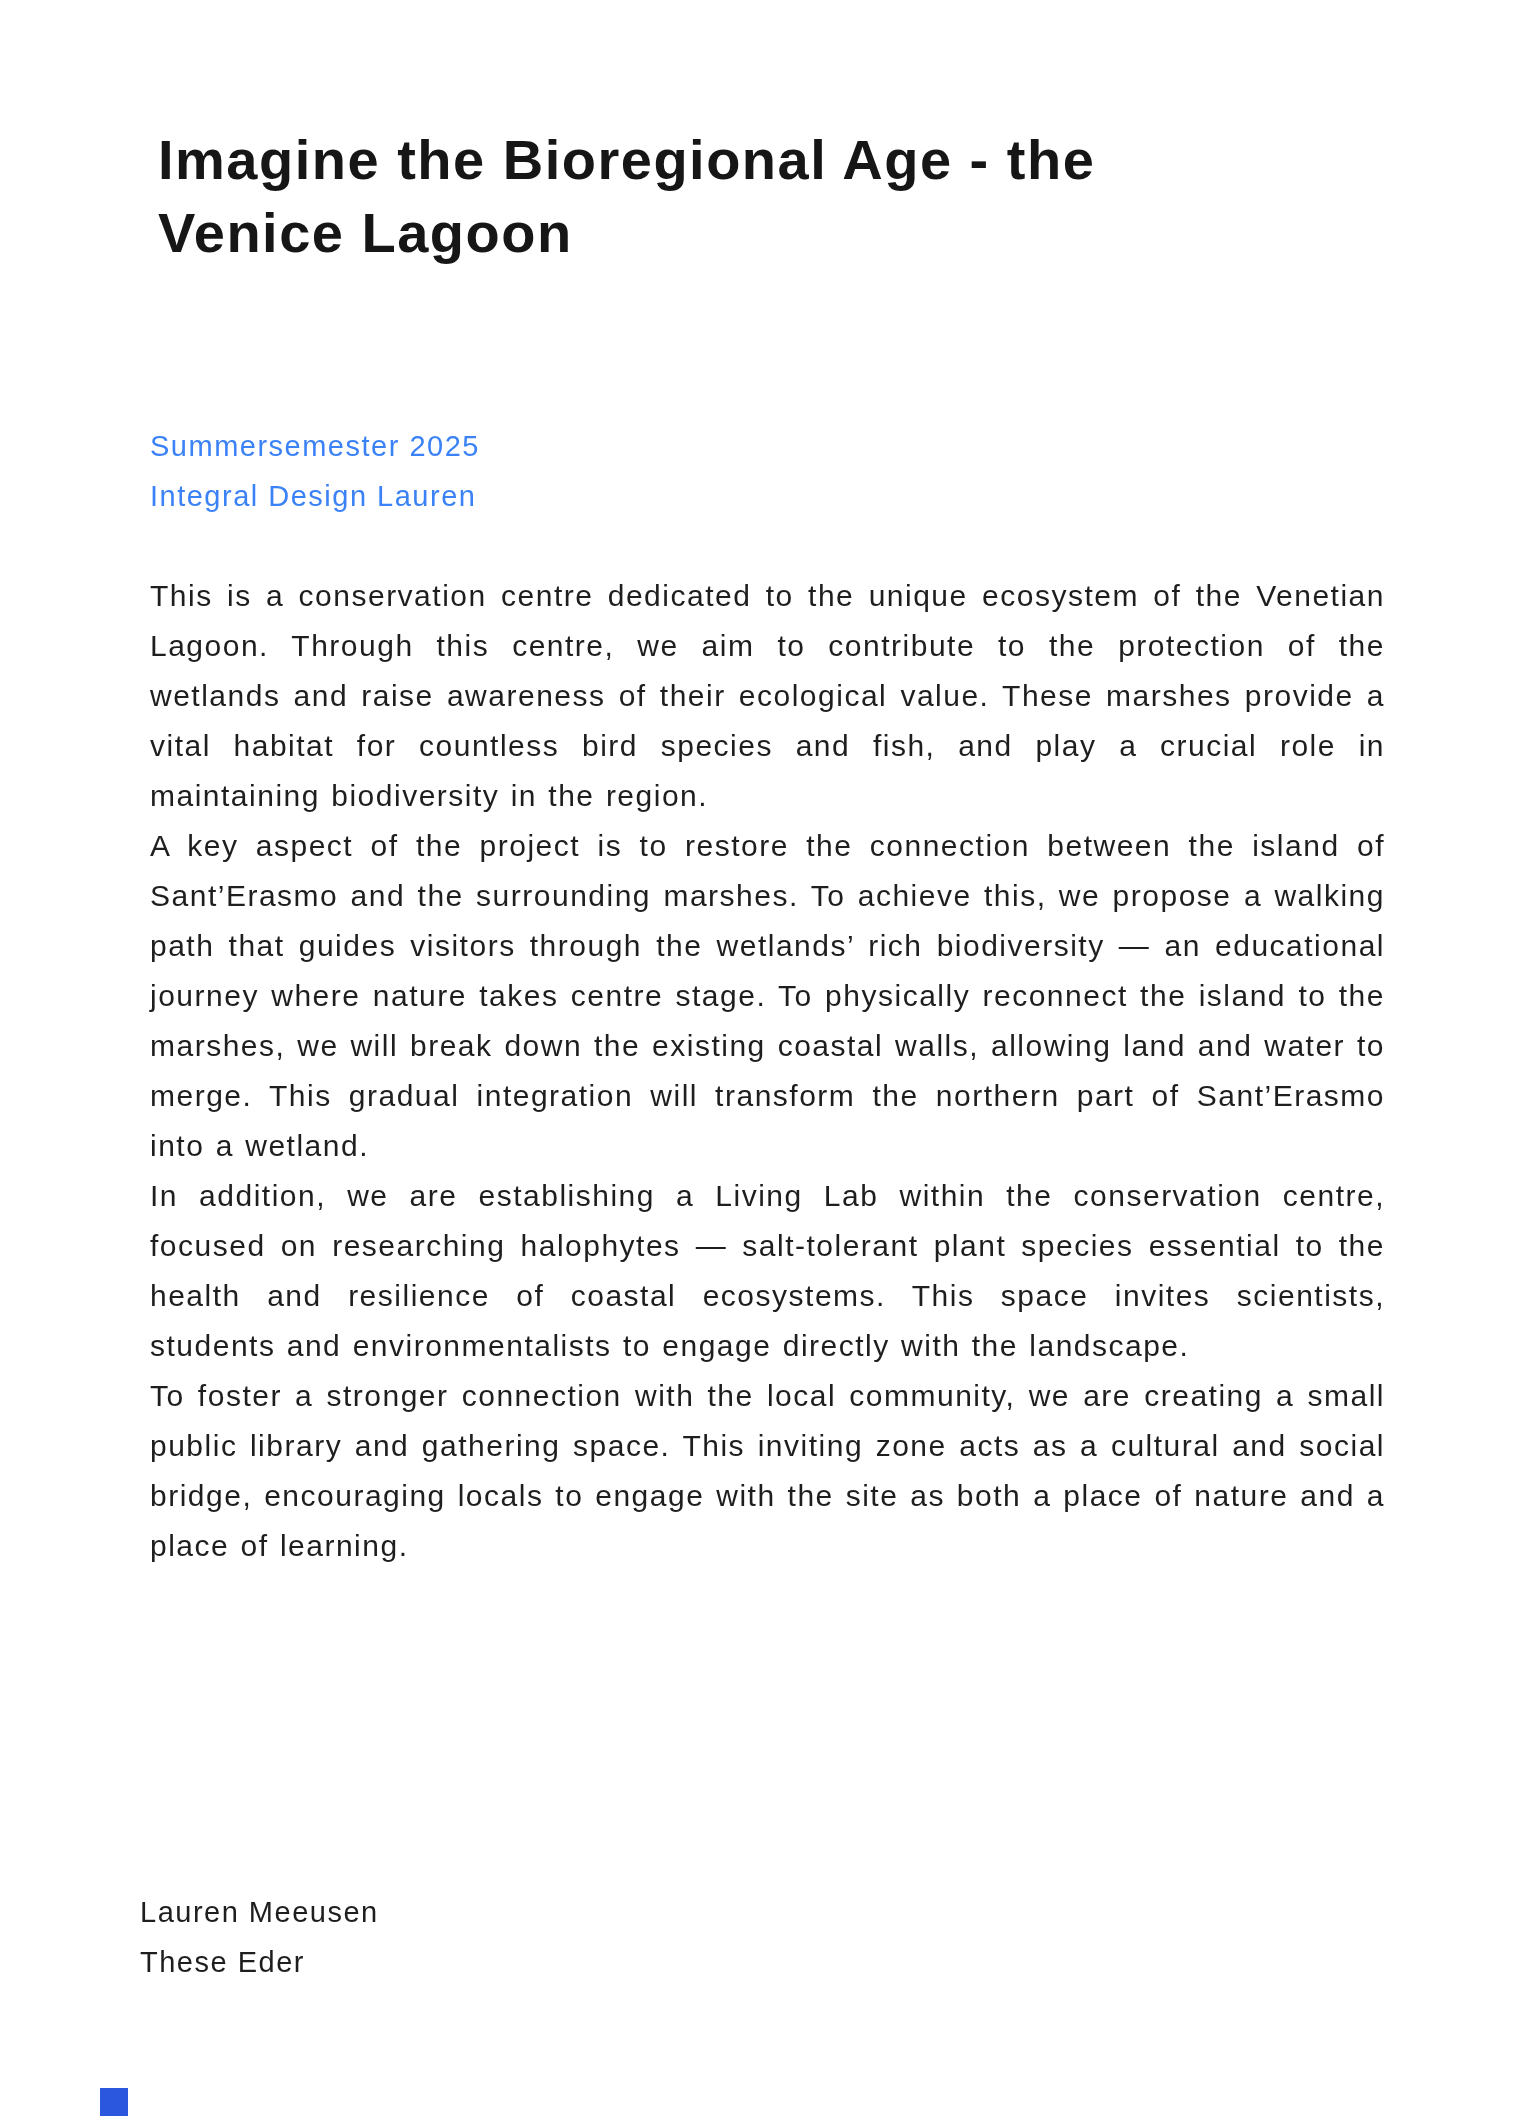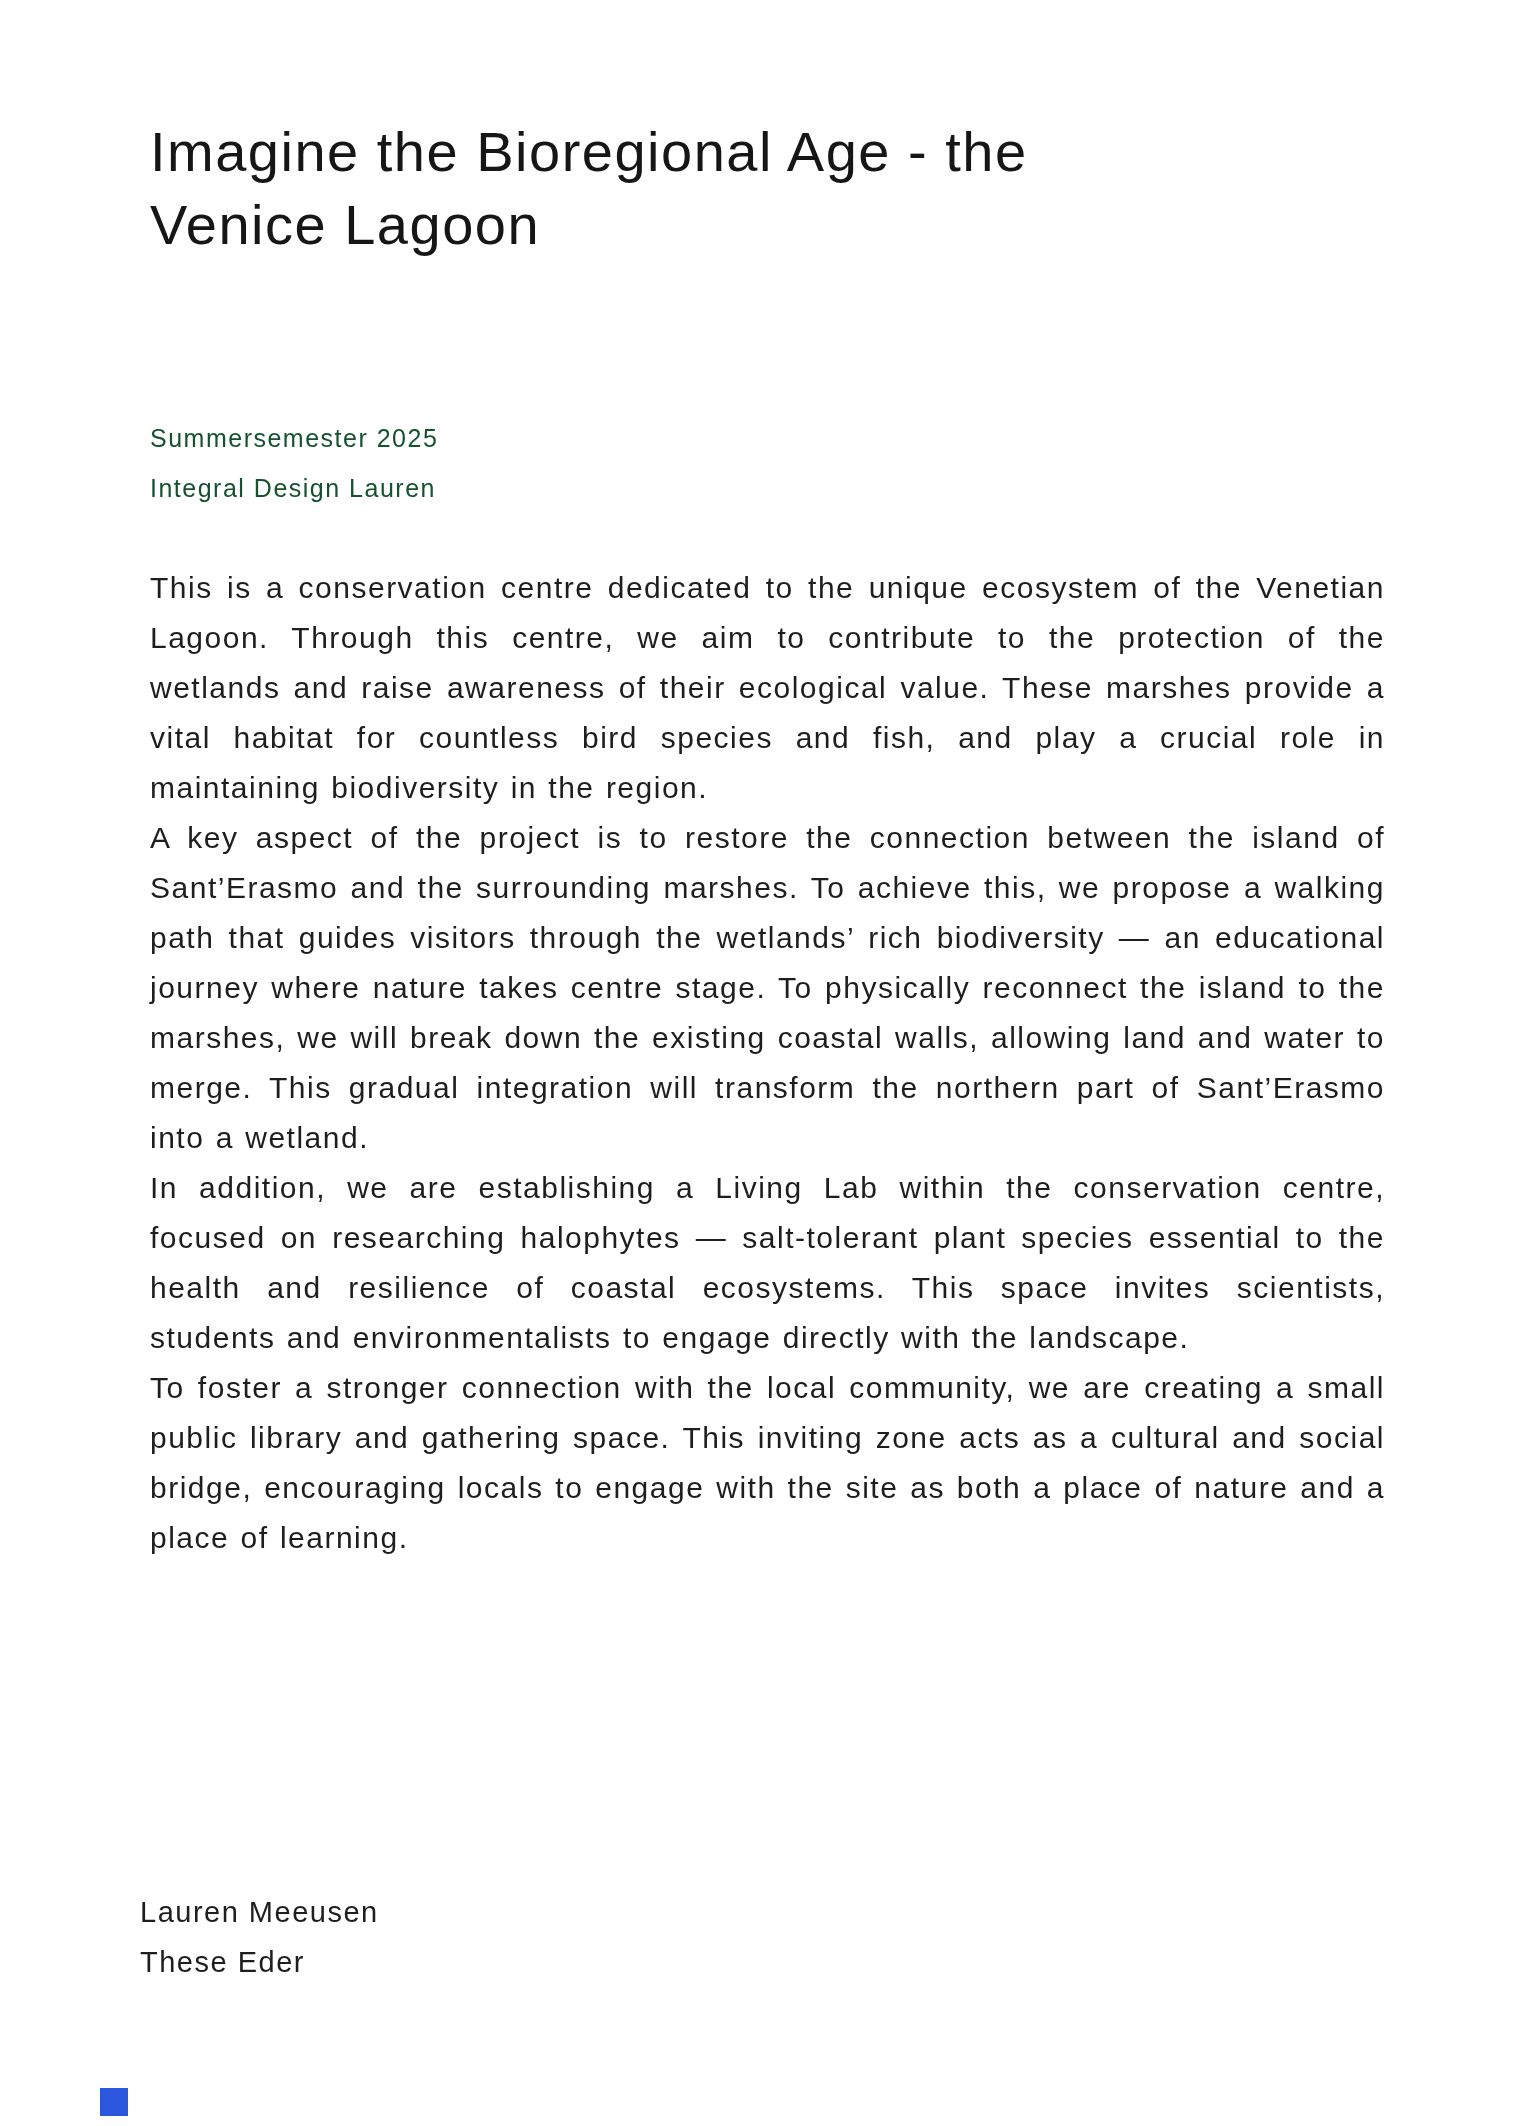--- a/index.html
+++ b/index.html
@@ -11,34 +11,34 @@
     color: #1b1b1b;
     font-family: "Liberation Sans", "DejaVu Sans", sans-serif;
     position: relative;
     overflow: hidden;
     -webkit-font-smoothing: antialiased;
   }
   .page {
     padding: 115px 150px 0 150px;
   }
   .title {
-    margin: 0;
+    margin: 8px;
     font-size: 56px;
-    font-weight: 400;
+    font-weight: 700;
     line-height: 73px;
     letter-spacing: 1.5px;
     color: #161616;
   }
   .title .title-line { display: block; }
   .subtitle {
     margin-top: 152px;
-    font-size: 25px;
+    font-size: 29px;
     line-height: 50px;
     letter-spacing: 1.5px;
-    color: #14532d;
+    color: #3b82f6;
   }
   .body-text { margin-top: 50px; }
   .body-text p {
     margin: 0;
     font-size: 30px;
     line-height: 50px;
     letter-spacing: 1.5px;
     word-spacing: 1.5px;
     text-align: justify;
     text-align-last: left;

